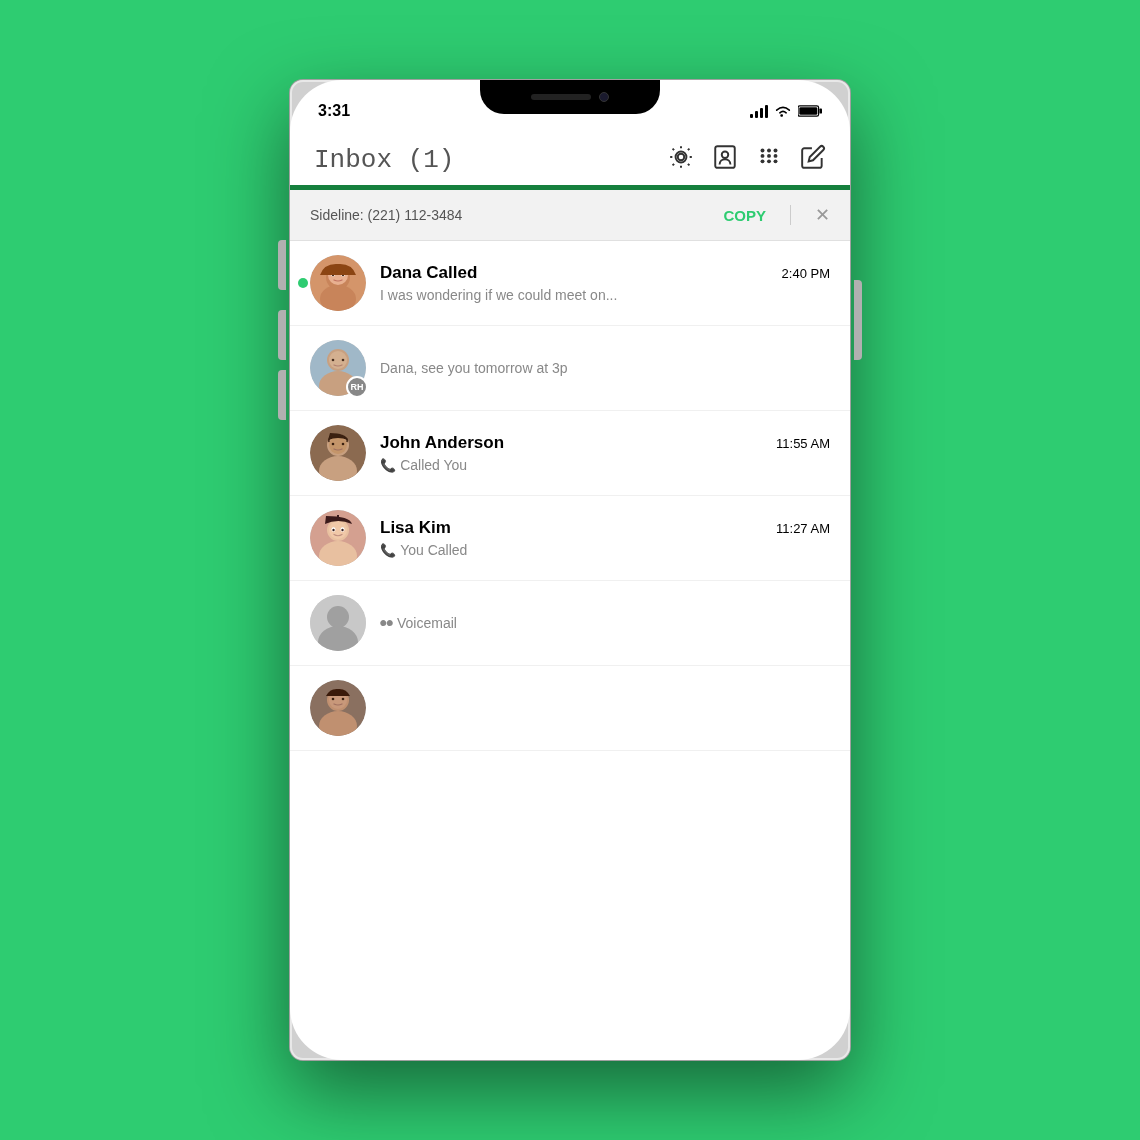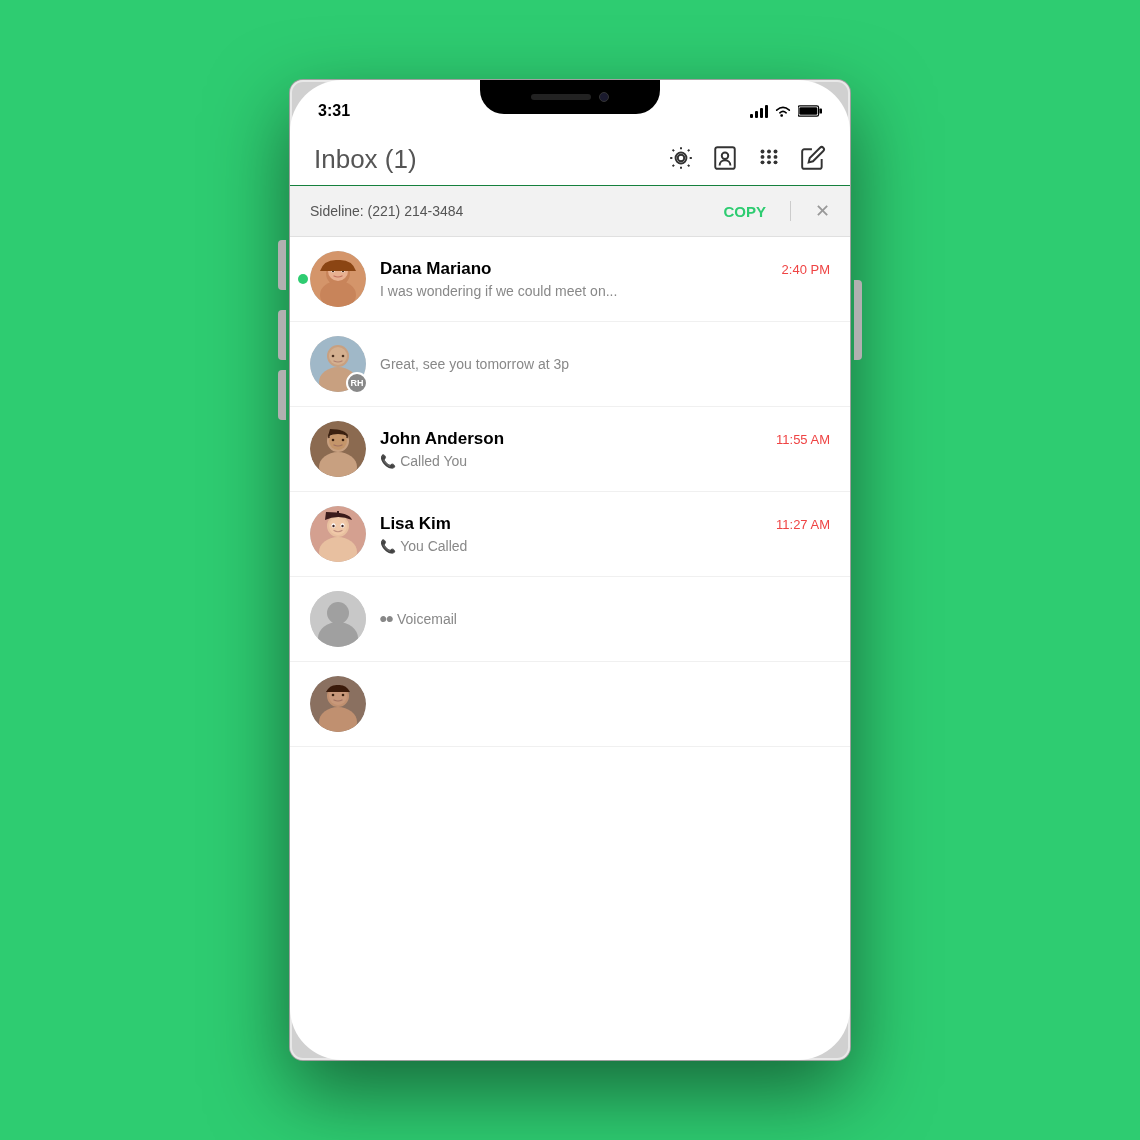--- a/index.html
+++ b/index.html
@@ -112,21 +112,22 @@
       border-radius: 50%;
       border: 1px solid #333;
     }
 
     
     .app-header {
       padding: 14px 24px 10px 24px;
       display: flex;
       align-items: flex-end;
       justify-content: space-between;
-      border-bottom: 1px solid #15803d;
+      border-bottom: 5px solid #15803d;
+      font-family: Liberation Mono, monospace;
     }
 
     .app-title {
       font-size: 26px;
       font-weight: 700;
       color: #000;
     }
 
     .app-title span {
       font-weight: 400;
@@ -253,21 +254,21 @@
     }
 
     .contact-name {
       font-size: 17px;
       font-weight: 700;
       color: #000;
     }
 
     .timestamp {
       font-size: 13px;
-      color: #ef4444;
+      color: #000000;
       white-space: nowrap;
       margin-left: 8px;
     }
 
     .message-preview {
       font-size: 14px;
       color: #888;
       white-space: nowrap;
       overflow: hidden;
       text-overflow: ellipsis;
@@ -379,21 +380,21 @@
           <div>
             <svg width="26" height="26" viewBox="0 0 24 24" fill="none" stroke="#333" stroke-width="1.8">
               <path d="M11 4H4a2 2 0 0 0-2 2v14a2 2 0 0 0 2 2h14a2 2 0 0 0 2-2v-7"></path>
               <path d="M18.5 2.5a2.12 2.12 0 0 1 3 3L12 15l-4 1 1-4Z"></path>
             </svg>
           </div>
         </div>
       </div>
 
       <div class="sideline-banner">
-        <span class="sideline-text">Sideline: (221) 214-3484</span>
+        <span class="sideline-text">Sideline: (221) 112-3484</span>
         <div class="sideline-actions">
           <span class="copy-btn">COPY</span>
           <div class="divider-vert"></div>
           <span class="close-btn">✕</span>
         </div>
       </div>
 
       <div class="conversation-list">
 
         <div class="conversation-item">
@@ -412,21 +413,21 @@
                 <circle cx="33" cy="20" r="1.2" fill="#4a3020"></circle>
                 <path d="M24 25 Q28 27 32 25" stroke="#c07060" stroke-width="1.2" fill="none" stroke-linecap="round"></path>
                 <ellipse cx="20" cy="17" rx="5" ry="3" fill="#8b4513" transform="rotate(-10,20,17)"></ellipse>
                 <ellipse cx="36" cy="17" rx="5" ry="3" fill="#8b4513" transform="rotate(10,36,17)"></ellipse>
                 <path d="M10 20 Q14 8 28 9 Q42 8 46 20" fill="#8b4513"></path>
               </svg>
             </div>
           </div>
           <div class="conversation-content">
             <div class="conversation-top">
-              <span class="contact-name">Dana Mariano</span>
+              <span class="contact-name">Dana Called</span>
               <span class="timestamp">2:40 PM</span>
             </div>
             <div class="message-preview">
               <span>I was wondering if we could meet on...</span>
             </div>
           </div>
         </div>
 
         <div class="conversation-item">
           <div class="avatar-container">
@@ -438,21 +439,21 @@
                 <circle cx="28" cy="20" r="9" fill="#d4b090"></circle>
                 <circle cx="23" cy="20" r="1.3" fill="#4a3020"></circle>
                 <circle cx="33" cy="20" r="1.3" fill="#4a3020"></circle>
                 <path d="M24 25 Q28 27 32 25" stroke="#b08070" stroke-width="1.2" fill="none" stroke-linecap="round"></path>
               </svg>
             </div>
             <div class="avatar-initials">RH</div>
           </div>
           <div class="conversation-content">
             <div class="message-preview">
-              <span>Great, see you tomorrow at 3p</span>
+              <span>Dana, see you tomorrow at 3p</span>
             </div>
           </div>
         </div>
 
         <div class="conversation-item">
           <div class="avatar-container">
             <div class="avatar">
               <svg width="56" height="56" viewBox="0 0 56 56">
                 <circle cx="28" cy="28" r="28" fill="#8b6a50"></circle>
                 <circle cx="28" cy="20" r="11" fill="#c8a080"></circle>

